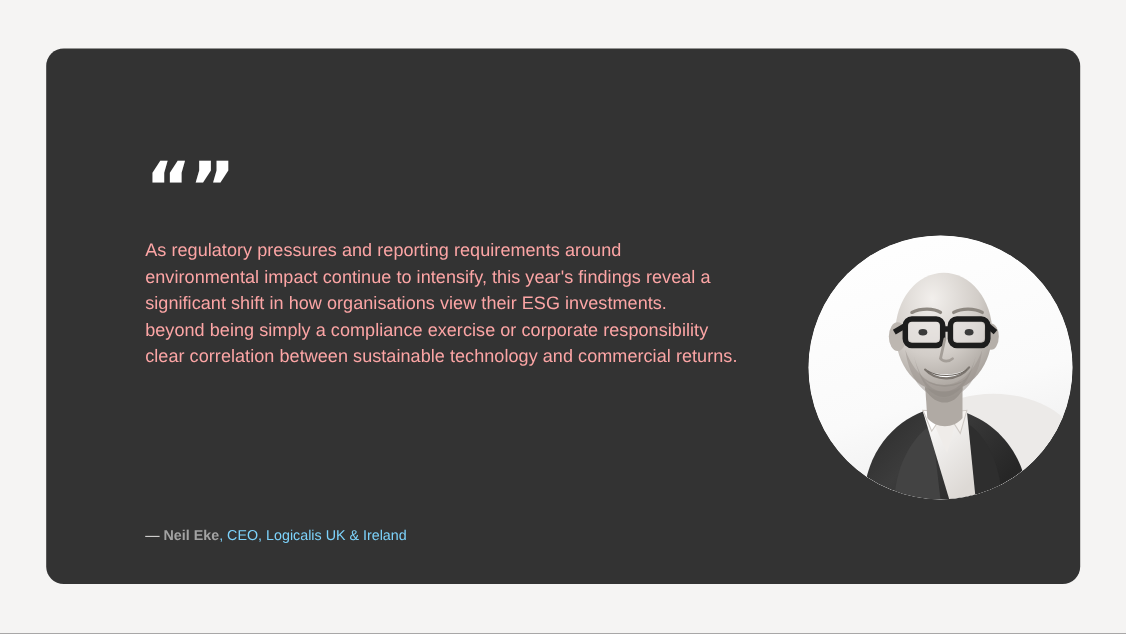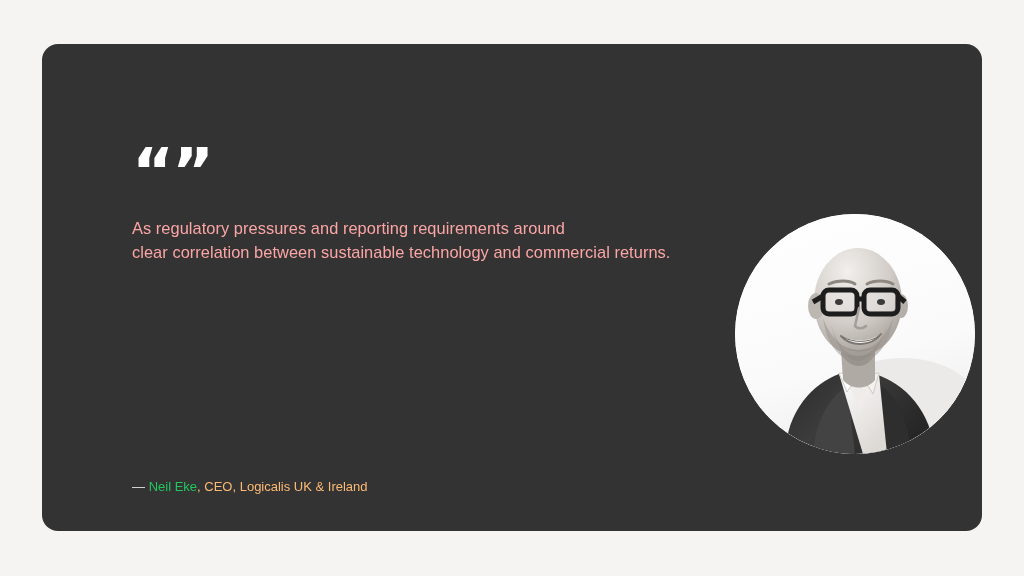--- a/index.html
+++ b/index.html
@@ -65,22 +65,22 @@
   .attribution {
     position: absolute;
     left: 90px;
     top: 434px;
     font-size: 13px;
     line-height: 18px;
     color: #e4e3e2;
     white-space: nowrap;
   }
   .attribution .dash { color: #e4e3e2; }
-  .attribution .person { font-weight: 400; color: #22c55e; text-align: center; }
-  .attribution .role { font-weight: 400; color: #fdba74; }
+  .attribution .person { font-weight: 700; color: #a3a3a3; text-align: center; }
+  .attribution .role { font-weight: 400; color: #7dd3fc; }
 
   
   .portrait {
     position: absolute;
     left: 693px;
     top: 170px;
     width: 240px;
     height: 240px;
     border-radius: 50%;
     overflow: hidden;
@@ -92,20 +92,23 @@
 <body>
 
 <div class="stage">
 
   <div class="quote-card">
 
     <div class="quote-mark">“”</div>
 
     <div class="quote-body">
       <p>As regulatory pressures and reporting requirements around</p>
+      <p>environmental impact continue to intensify, this year's findings reveal a</p>
+      <p>significant shift in how organisations view their ESG investments.</p>
+      <p>beyond being simply a compliance exercise or corporate responsibility</p>
       <p>clear correlation between sustainable technology and commercial returns.</p>
     </div>
 
     <div class="attribution"><span class="dash">— </span><span class="person">Neil Eke</span><span class="role">, CEO, Logicalis UK &amp; Ireland</span></div>
 
     <div class="portrait">
       <svg viewBox="0 0 240 240" xmlns="http://www.w3.org/2000/svg" role="img">
         <defs>
           <clipPath id="circ">
               <circle cx="120" cy="120" r="120"></circle>

